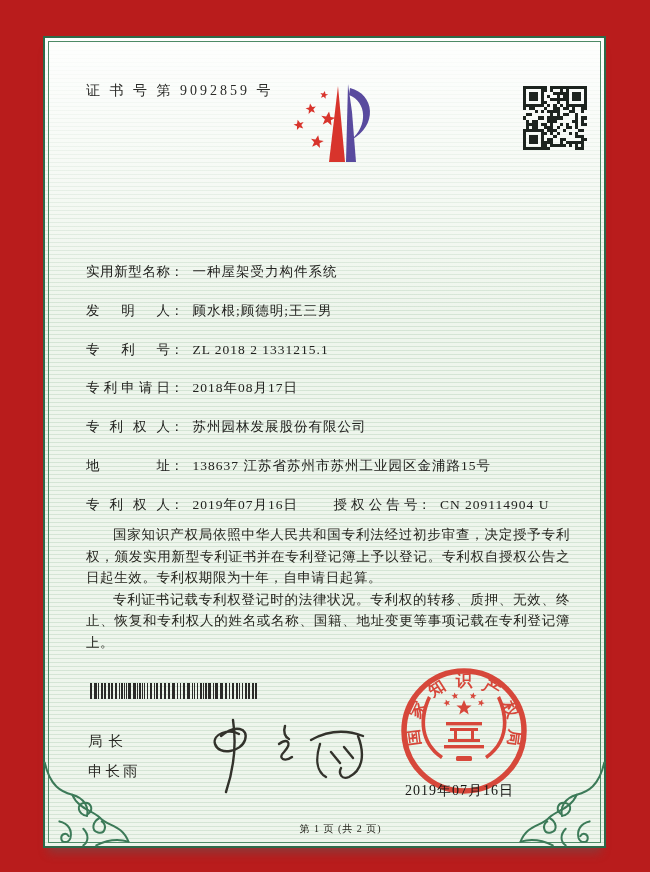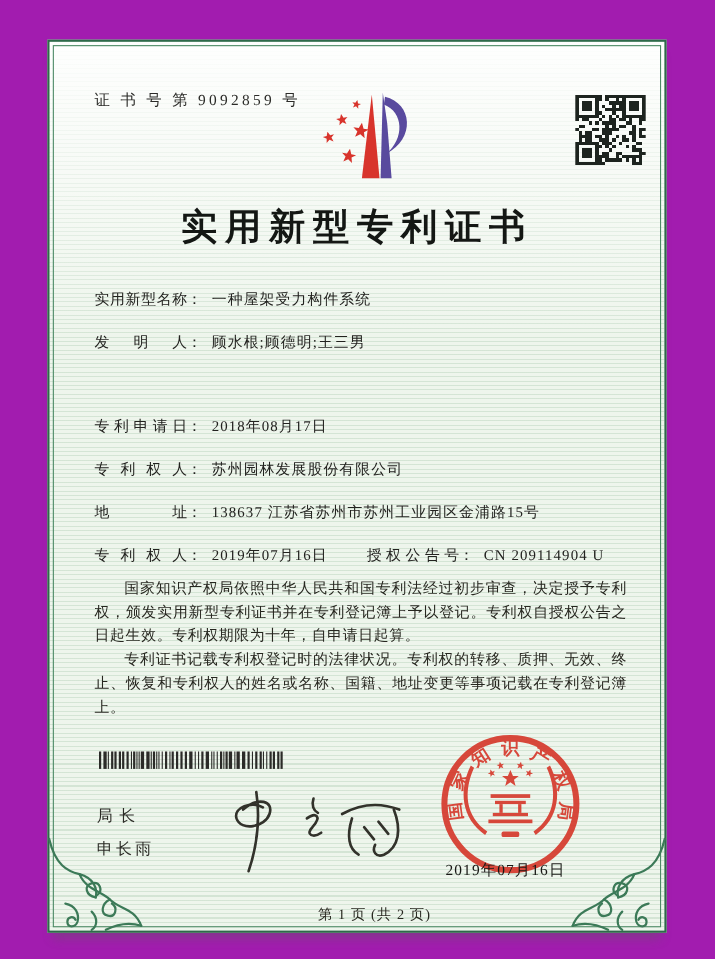--- a/index.html
+++ b/index.html
@@ -1,21 +1,21 @@
 <!DOCTYPE html>
 <html><head>
 <meta charset="utf-8">
 <style>
   * { margin:0; padding:0; box-sizing:border-box; }
   html,body { width:650px; height:872px; }
   body {
     font-family:"Liberation Serif","DejaVu Serif",serif;
     background:#ffffff; position:relative; overflow:hidden;
   }
-  .photo { position:absolute; inset:0; background:#a21caf; }
+  .photo { position:absolute; inset:0; background:#b91c1c; }
   .certificate {
     position:absolute; left:43px; top:36px; width:563px; height:812px;
     border:2px solid #2e6a4a;
     background:
       linear-gradient(180deg, rgba(255,255,255,.95) 0%, rgba(255,255,255,.55) 14%, rgba(255,255,255,0) 34%),
       repeating-linear-gradient(180deg, rgba(120,170,130,.22) 0 1px, rgba(255,255,255,0) 1px 4px),
       #eef5ec;
     box-shadow: 0 10px 9px -5px rgba(90,90,90,.45);
   }
   .certificate::before {
@@ -54,21 +54,21 @@
   .director-title { position:absolute; left:43px; top:694px; font-size:14.5px; letter-spacing:6px; color:#2b2b26; }
   .director-name  { position:absolute; left:43px; top:724px; font-size:14.5px; letter-spacing:3px; color:#2b2b26; }
   .signature { position:absolute; left:146px; top:676px; width:196px; height:84px; }
   .seal { position:absolute; left:352px; top:626px; width:134px; height:134px; opacity:.93; }
   .seal-date {
     position:absolute; left:360px; top:744px; width:130px;
     font-size:14px; letter-spacing:1px; color:#181815; white-space:nowrap;
   }
   .footer {
     position:absolute; left:0; top:784px; width:100%;
-    text-align:center; font-size:13px; color:#27271f; letter-spacing:1px;padding-left:32px;
+    text-align:center; font-size:10px; color:#27271f; letter-spacing:1px;padding-left:32px;
   }
   .flourish { position:absolute; width:92px; height:96px; pointer-events:none; }
   .flourish.bl { left:-4px; bottom:-5px; }
   .flourish.br { right:-4px; bottom:-5px; transform:scaleX(-1); }
 </style>
 </head>
 <body>
 
 <div class="photo">
   <div class="certificate">
@@ -353,27 +353,29 @@
           <rect x="5" y="20" width="1" height="1"></rect>
           <rect x="6" y="20" width="1" height="1"></rect>
           <rect x="7" y="20" width="1" height="1"></rect>
           <rect x="8" y="20" width="1" height="1"></rect>
           <rect x="17" y="20" width="1" height="1"></rect>
           <rect x="18" y="20" width="1" height="1"></rect>
           <rect x="19" y="20" width="1" height="1"></rect>
         </svg>
     </div>
 
-    <div class="title">实用新型专利证书</div>
 
     <div class="field-row" style="top:225px">
       <span class="flabel">实用新型名称</span><span class="colon">：</span><span class="fvalue">一种屋架受力构件系统</span>
     </div>
     <div class="field-row" style="top:264px">
       <span class="flabel">发明人</span><span class="colon">：</span><span class="fvalue">顾水根;顾德明;王三男</span>
+    </div>
+    <div class="field-row" style="top:303px">
+      <span class="flabel">专利号</span><span class="colon">：</span><span class="fvalue">ZL 2018 2 1331215.1</span>
     </div>
     <div class="field-row" style="top:341px">
       <span class="flabel">专利申请日</span><span class="colon">：</span><span class="fvalue">2018年08月17日</span>
     </div>
     <div class="field-row" style="top:380px">
       <span class="flabel">专利权人</span><span class="colon">：</span><span class="fvalue">苏州园林发展股份有限公司</span>
     </div>
     <div class="field-row" style="top:419px">
       <span class="flabel">地址</span><span class="colon">：</span><span class="fvalue">138637 江苏省苏州市苏州工业园区金浦路15号</span>
     </div>

